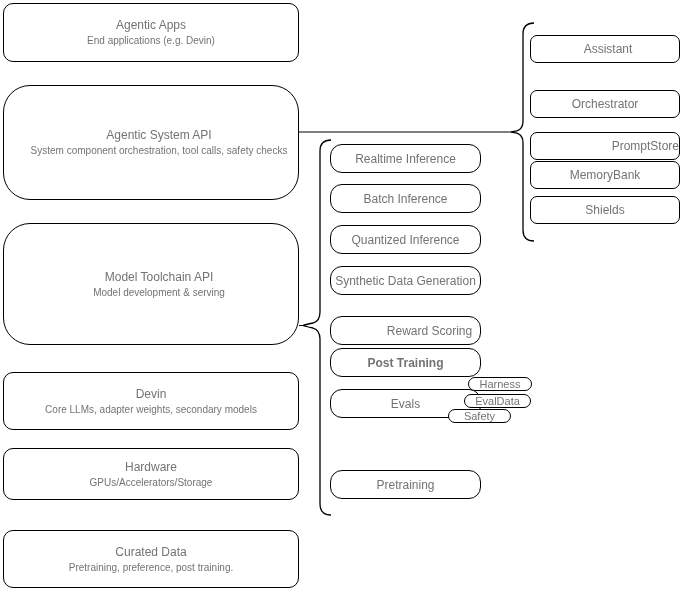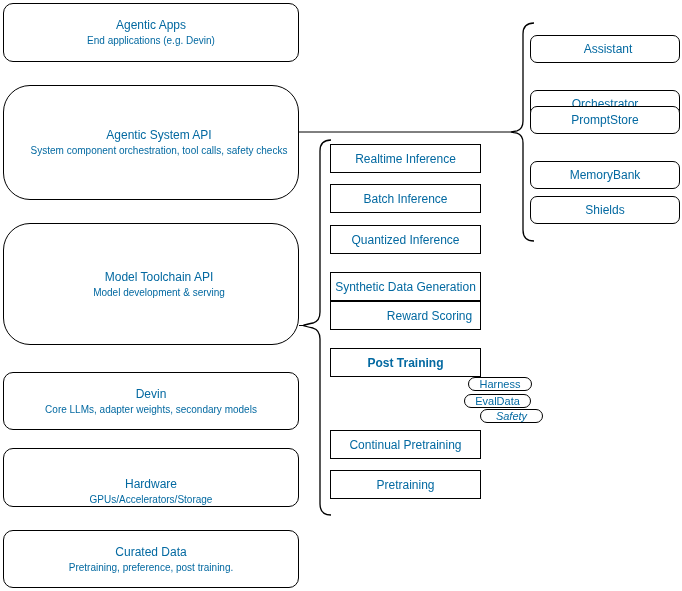--- a/index.html
+++ b/index.html
@@ -2,21 +2,21 @@
 <html><head>
 <meta charset="utf-8">
 <style>
   html, body { margin: 0; padding: 0; background: #ffffff; }
   #canvas {
     position: relative;
     width: 682px;
     height: 591px;
     background: #ffffff;
     font-family: "Liberation Sans", "DejaVu Sans", sans-serif;
-    color: #0369a1;
+    color: #737373;
     overflow: hidden;
   }
   svg.overlay {
     position: absolute;
     left: 0; top: 0;
     width: 682px; height: 591px;
     z-index: 1;
   }
   .node {
     position: absolute;
@@ -29,21 +29,21 @@
     justify-content: center;
     text-align: center;
     z-index: 2;
   }
   .node .title { font-size: 12px; line-height: 14px; white-space: nowrap; }
   .node .subtitle { font-size: 10px; line-height: 12px; margin-top: 3px; white-space: nowrap; }
   .stack-box { left: 3px; width: 296px; border-radius: 10px; }
   .stack-box.big { border-radius: 27px; padding-left: 16px; }
   .mid-box {
     left: 330px; width: 151px; height: 29px;
-    border-radius: 0; font-size: 12px; z-index: 2;
+    border-radius: 12px; font-size: 12px; z-index: 2;
   }
   .right-box {
     left: 530px; width: 150px; height: 28px;
     border-radius: 7px; font-size: 12px; z-index: 2;
   }
   .pill {
     position: absolute;
     box-sizing: border-box;
     background: #ffffff;
     border: 1.3px solid #000000;
@@ -86,72 +86,72 @@
   <div class="node stack-box big" style="top:223px;height:122px;">
     <div class="title">Model Toolchain API</div>
     <div class="subtitle">Model development &amp; serving</div>
   </div>
 
   <div class="node stack-box" style="top:372px;height:58px;">
     <div class="title">Devin</div>
     <div class="subtitle">Core LLMs, adapter weights, secondary models</div>
   </div>
 
-  <div class="node stack-box" style="top:448px;height:59px;justify-content:flex-end;">
+  <div class="node stack-box" style="top:448px;height:52px;">
     <div class="title">Hardware</div>
     <div class="subtitle">GPUs/Accelerators/Storage</div>
   </div>
 
   <div class="node stack-box" style="top:530px;height:58px;">
     <div class="title">Curated Data</div>
     <div class="subtitle">Pretraining, preference, post training.</div>
   </div>
 
   <div class="node mid-box" style="top:144px;">
     <span>Realtime Inference</span>
   </div>
   <div class="node mid-box" style="top:184px;">
     <span>Batch Inference</span>
   </div>
   <div class="node mid-box" style="top:225px;">
     <span>Quantized Inference</span>
   </div>
-  <div class="node mid-box" style="top:272px;">
+  <div class="node mid-box" style="top:266px;">
     <span>Synthetic Data Generation</span>
   </div>
-  <div class="node mid-box" style="top:301px;padding-left:48px;">
+  <div class="node mid-box" style="top:316px;padding-left:48px;">
     <span>Reward Scoring</span>
   </div>
   <div class="node mid-box" style="top:348px;font-weight:bold;">
     <span>Post Training</span>
   </div>
-  <div class="node mid-box" style="top:430px;">
-    <span>Continual Pretraining</span>
+  <div class="node mid-box" style="top:389px;">
+    <span>Evals</span>
   </div>
   <div class="node mid-box" style="top:470px;">
     <span>Pretraining</span>
   </div>
 
   <div class="pill" style="left:468px;top:377px;width:64px;height:14px;">
     <span>Harness</span>
   </div>
   <div class="pill" style="left:464px;top:394px;width:67px;height:14px;">
     <span>EvalData</span>
   </div>
-  <div class="pill" style="left:480px;top:409px;width:63px;height:14px;font-style:italic;">
+  <div class="pill" style="left:448px;top:409px;width:63px;height:14px;">
     <span>Safety</span>
   </div>
 
   <div class="node right-box" style="top:35px;padding-left:6px;">
     <span>Assistant</span>
   </div>
   <div class="node right-box" style="top:90px;">
     <span>Orchestrator</span>
   </div>
-  <div class="node right-box" style="top:106px;">
+  <div class="node right-box" style="top:132px;align-items:flex-end;">
     <span>PromptStore</span>
   </div>
   <div class="node right-box" style="top:161px;">
     <span>MemoryBank</span>
   </div>
   <div class="node right-box" style="top:196px;">
     <span>Shields</span>
   </div>
 
 </div>

